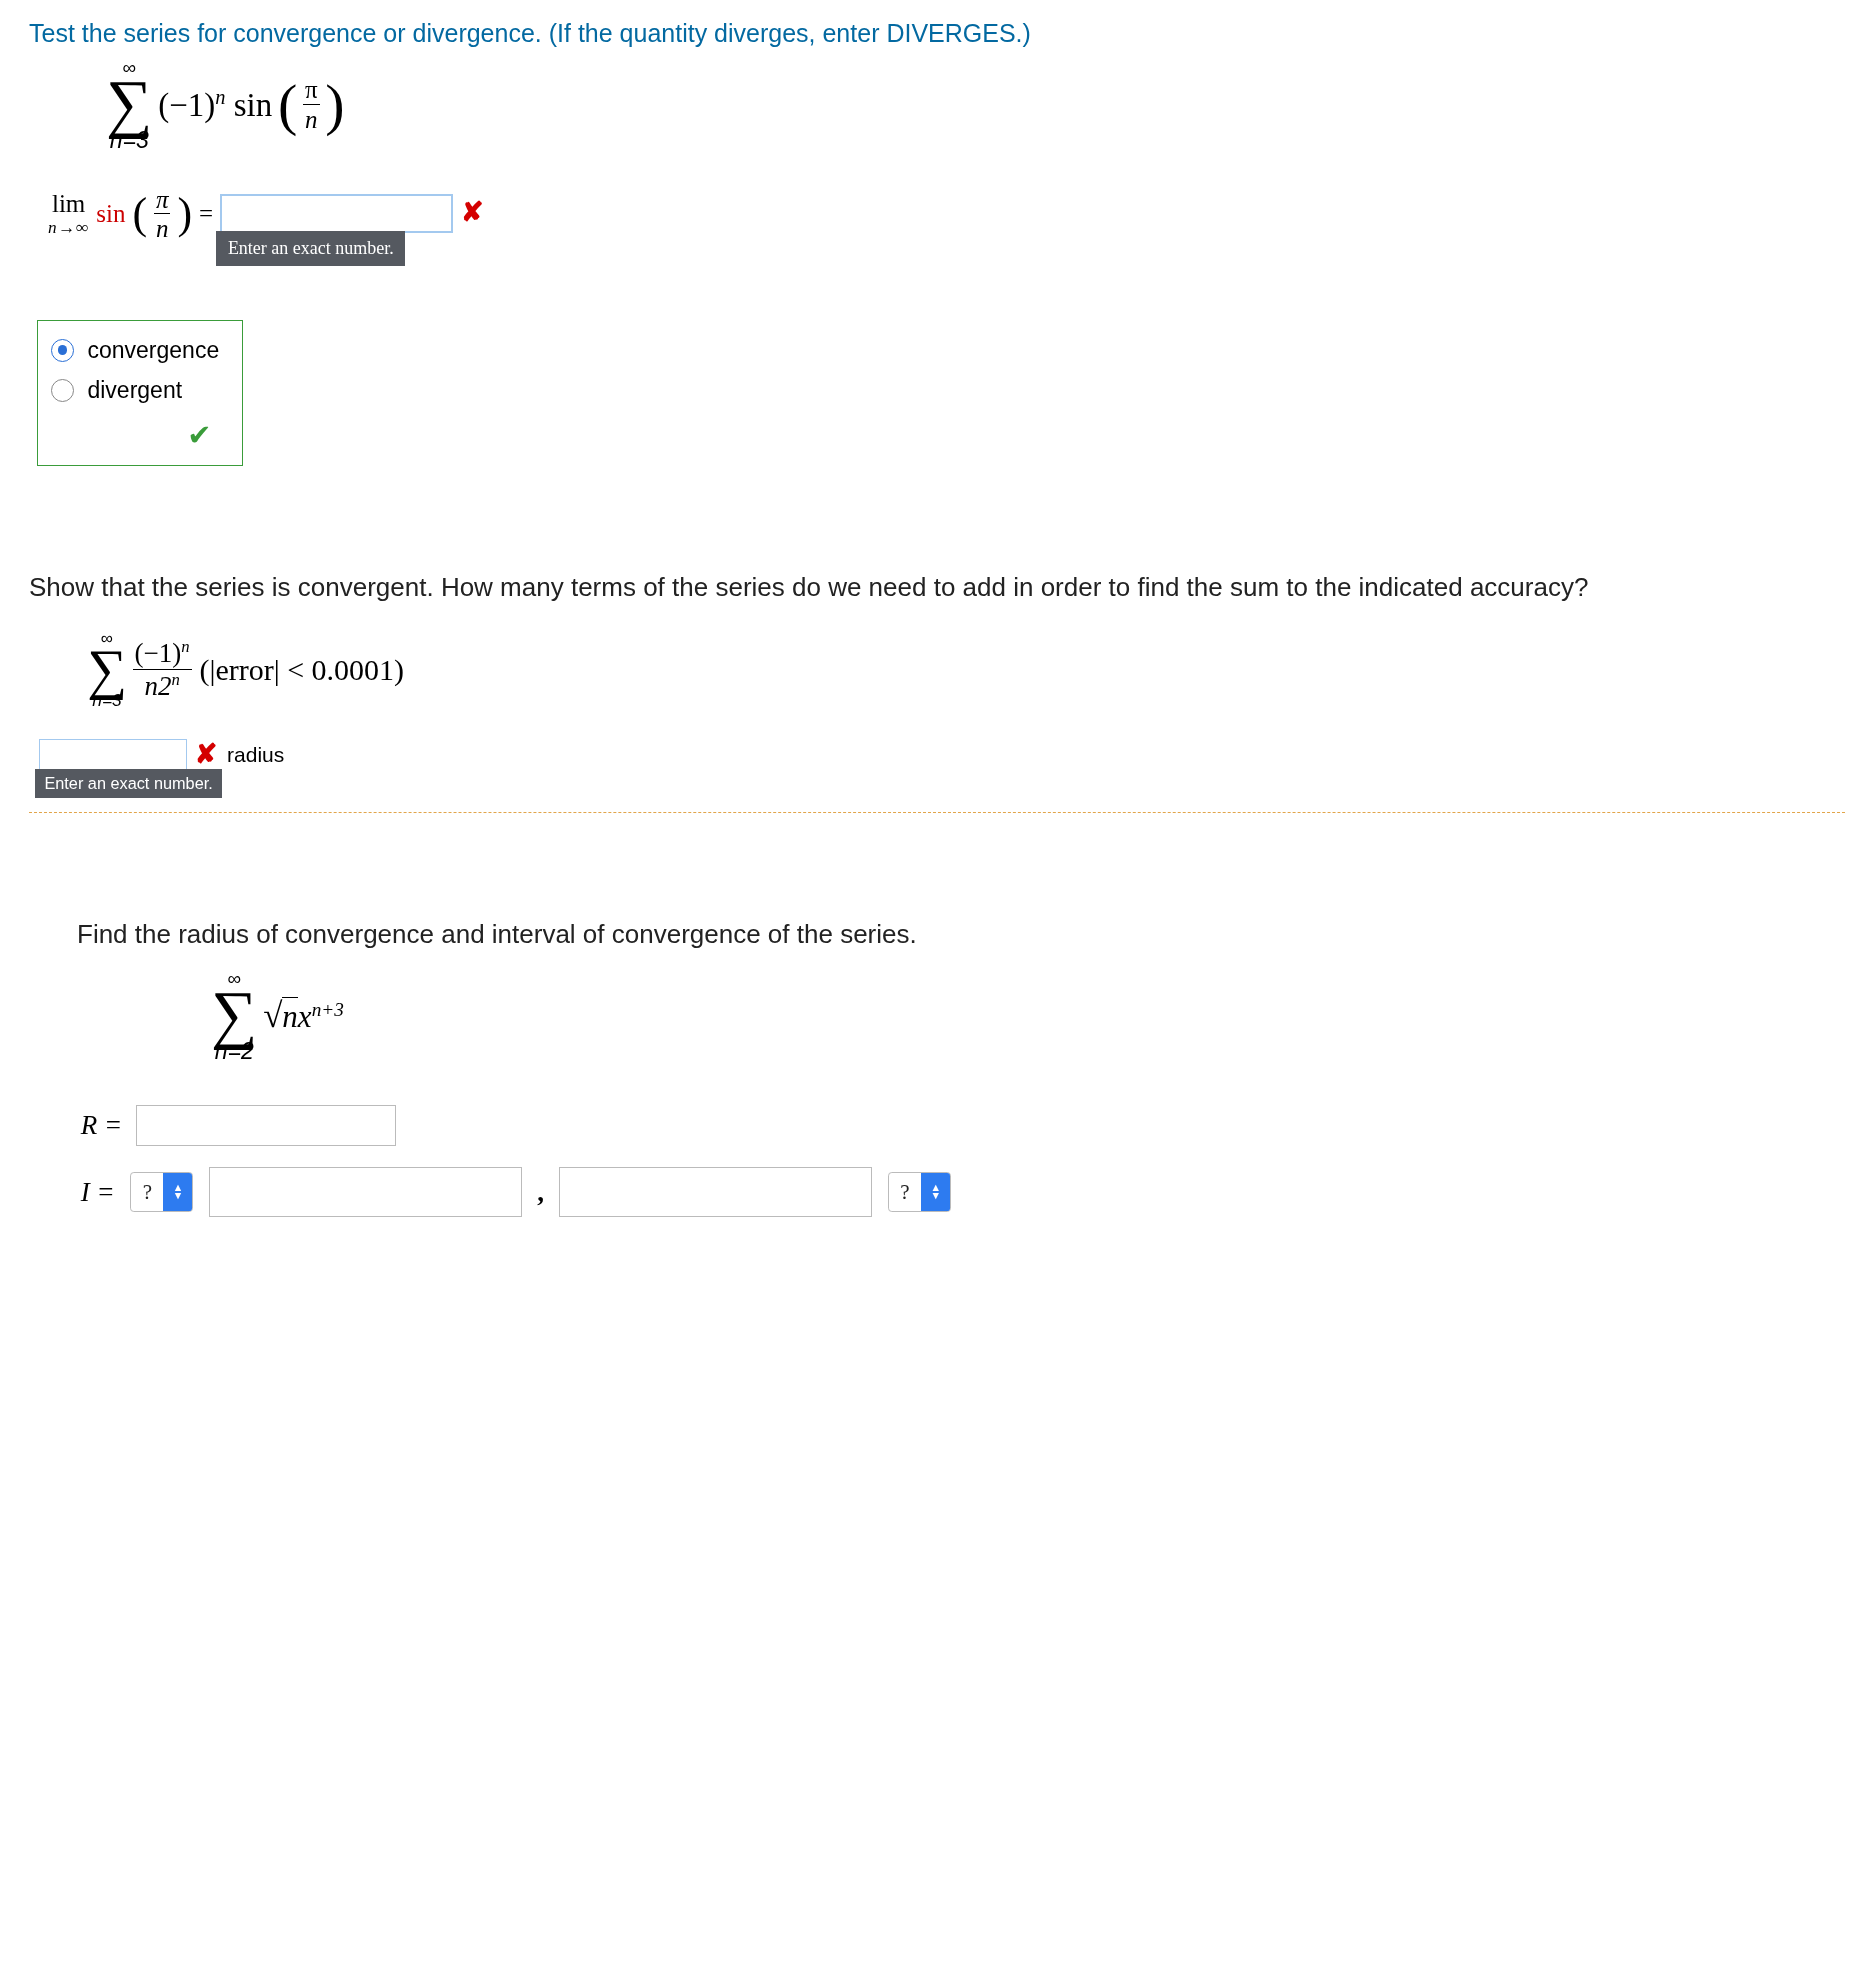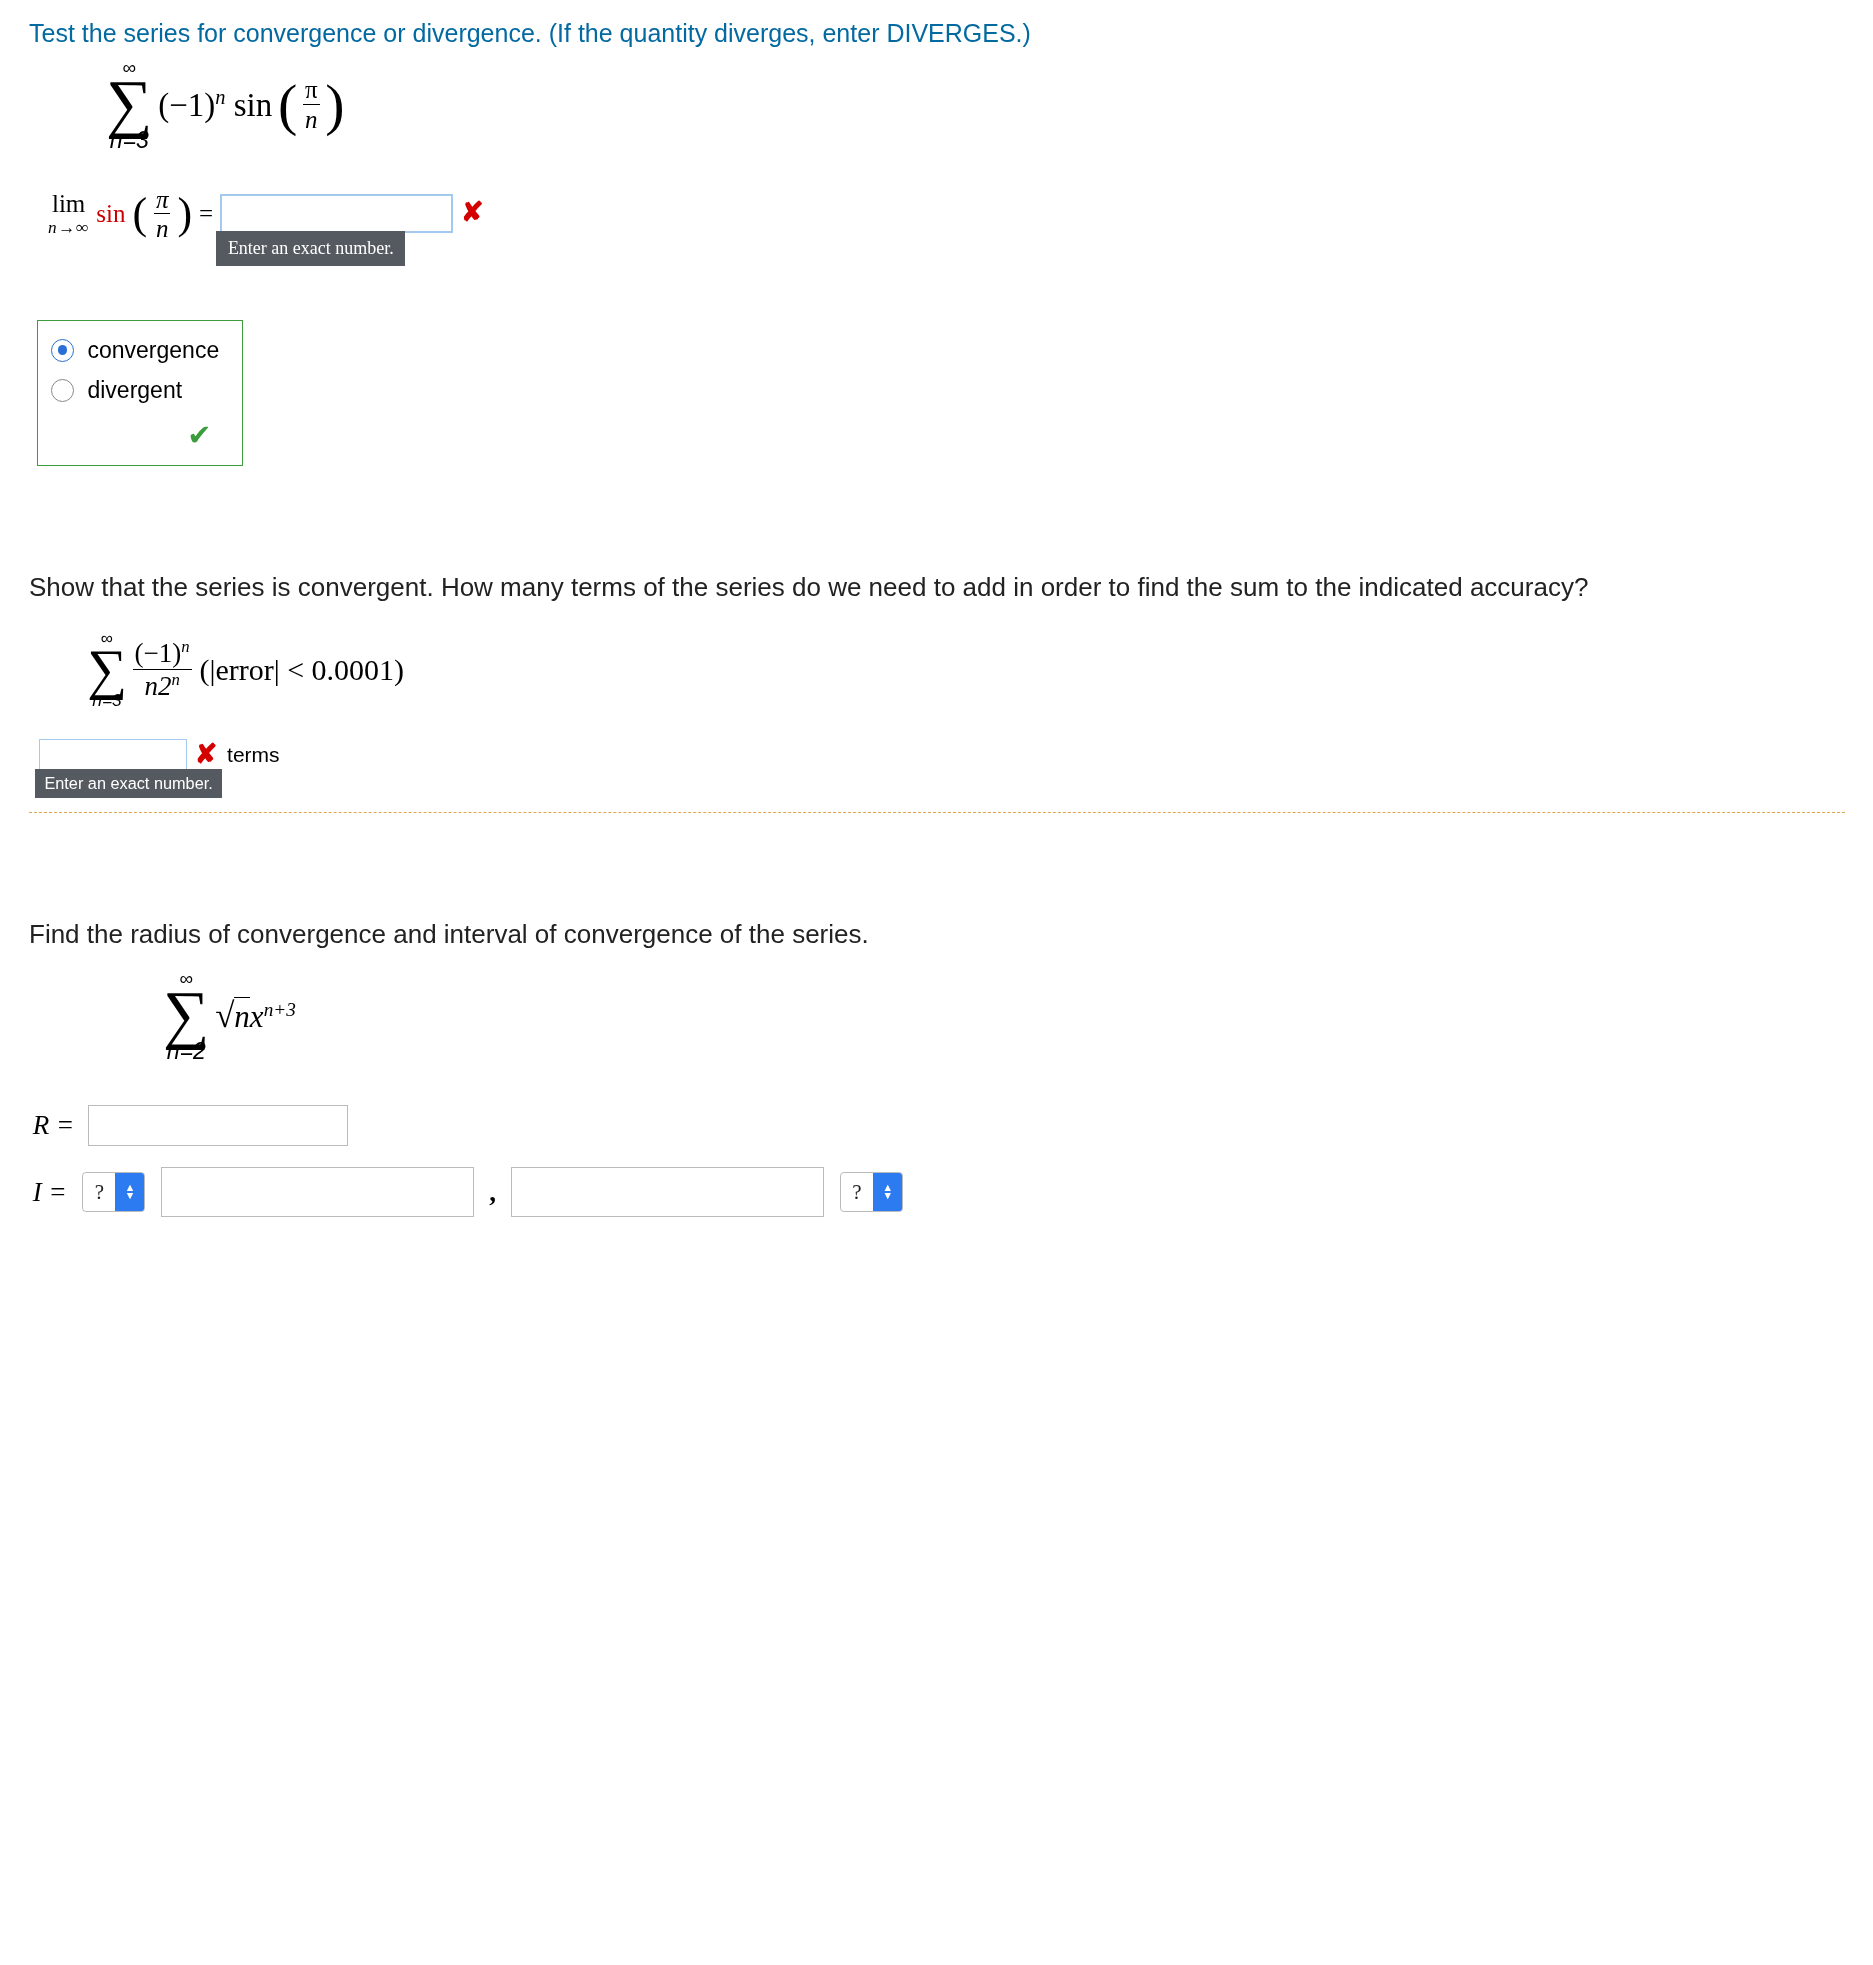--- a/index.html
+++ b/index.html
@@ -126,26 +126,26 @@
       </span>
       <span class="term" style="font-size:30px;margin-left:2px;">(|error| &lt; 0.0001)</span>
     </div>
   </div>
   <div class="terms-row">
     <span class="input-wrap">
       <input class="txt-input-b" style="">
       <span class="cross">✘</span>
       <div class="tooltip-b">Enter an exact number.</div>
     </span>
-    <span class="terms-label">terms</span>
+    <span class="terms-label">radius</span>
   </div>
   <hr class="sep">
 </div>
 
-<div class="section" style="margin-bottom:19px;">
+<div class="section" style="margin-bottom:19px;margin-left:48px;">
   <div class="question-text-3">Find the radius of convergence and interval of convergence of the series.</div>
   <div class="q3-math">
     <div class="sum-wrap">
       <span class="bigop">
         <span class="top">∞</span>
         <span class="sigma">∑</span>
         <span class="bot">n=2</span>
       </span>
       <span class="term" style="font-size:31px">
         <span style="font-family:'Times New Roman';font-size:35px;">√</span><span style="border-top:1.3px solid #000;padding-top:1px;font-style:italic">n</span><span style="font-style:italic">x</span><sup>n+3</sup>

